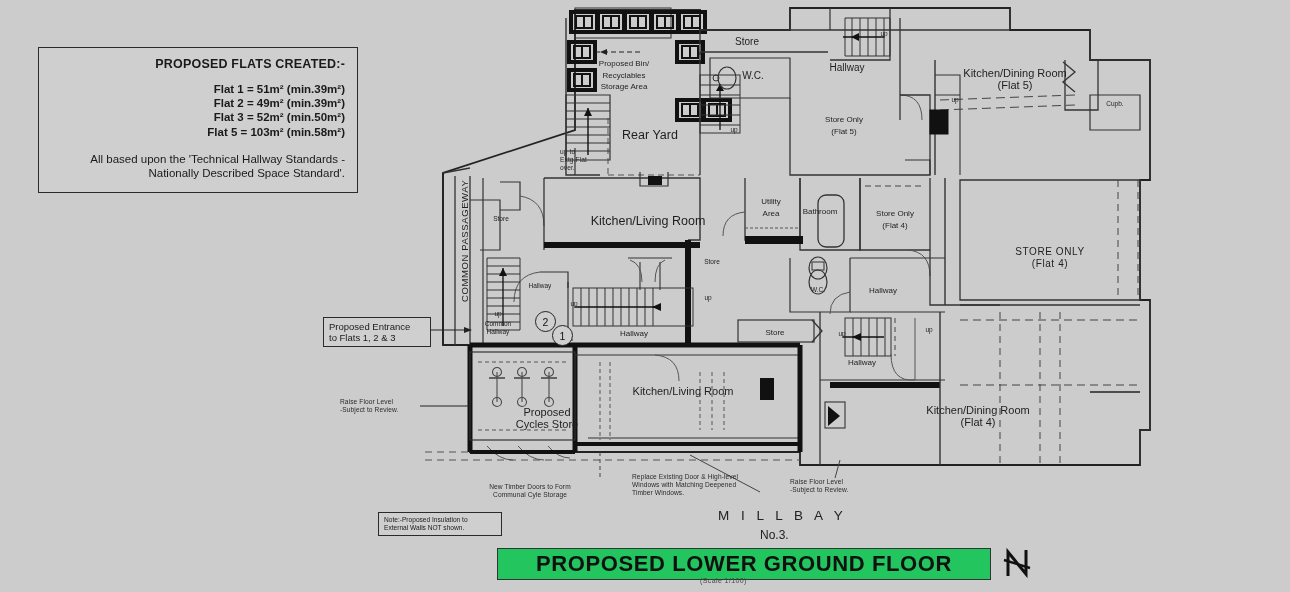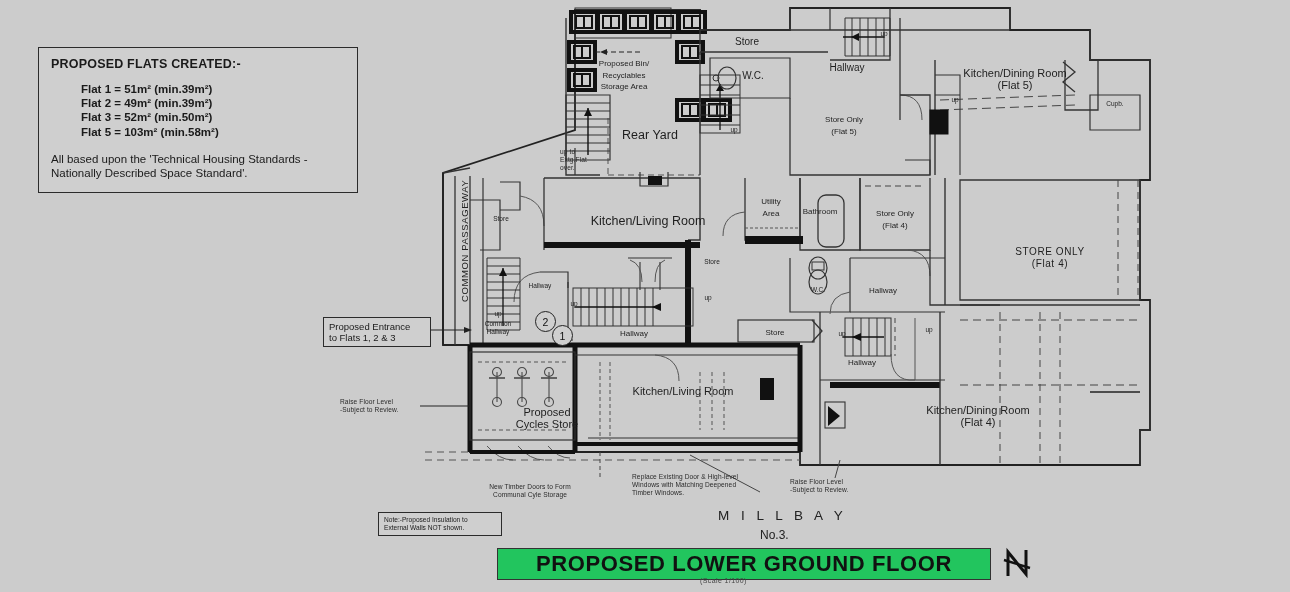--- a/index.html
+++ b/index.html
@@ -8,21 +8,21 @@
     background:#cccccc;
     font-family:"Liberation Sans", sans-serif;
     color:#1a1a1a;
   }
   #plan{position:absolute;left:0;top:0;width:1290px;height:592px;}
 
   
   .legend{
     position:absolute;left:38px;top:47px;width:320px;
     border:1.6px solid #2b2b2b;background:#cfcfcf;
-    padding:9px 12px 12px 12px;box-sizing:border-box;
+    padding:9px 12px 12px 12px;box-sizing:border-box;text-align:right;
   }
   .legend-title{font-size:12.5px;font-weight:bold;letter-spacing:.2px;margin-bottom:11px;}
   .legend-row{font-size:11.5px;font-weight:bold;line-height:14.2px;white-space:nowrap;padding-left:30px;}
   .legend-foot{font-size:11.5px;line-height:14.2px;margin-top:13px;}
 
   
   .callout{
     position:absolute;border:1.3px solid #2b2b2b;background:#cfcfcf;
     padding:3px 5px;box-sizing:border-box;font-size:9.5px;line-height:11px;
     white-space:pre-line;
@@ -315,21 +315,21 @@
     <path d="M420 406 L470 406"></path>
   </g>
 </svg>
 
 <div class="legend">
   <div class="legend-title">PROPOSED FLATS CREATED:-</div>
   <div class="legend-row">Flat 1 = 51m² (min.39m²)</div>
   <div class="legend-row">Flat 2 = 49m² (min.39m²)</div>
   <div class="legend-row">Flat 3 = 52m² (min.50m²)</div>
   <div class="legend-row">Flat 5 = 103m² (min.58m²)</div>
-  <div class="legend-foot">All based upon the 'Technical Housing
+  <div class="legend-foot">All based upon the 'Technical Hallway
 Standards - Nationally Described Space Standard'.</div>
 </div>
 
 <div class="callout" style="left:323px;top:317px;width:108px;">Proposed Entrance
 to Flats 1, 2 &amp; 3</div>
 <div class="callout" style="left:378px;top:512px;width:124px;font-size:6.6px;line-height:8px;">Note:-Proposed  Insulation to
 External Walls NOT shown.</div>
 
 <div class="note-plain" style="left:340px;top:398px;width:92px;">Raise Floor Level
 -Subject to Review.</div>

